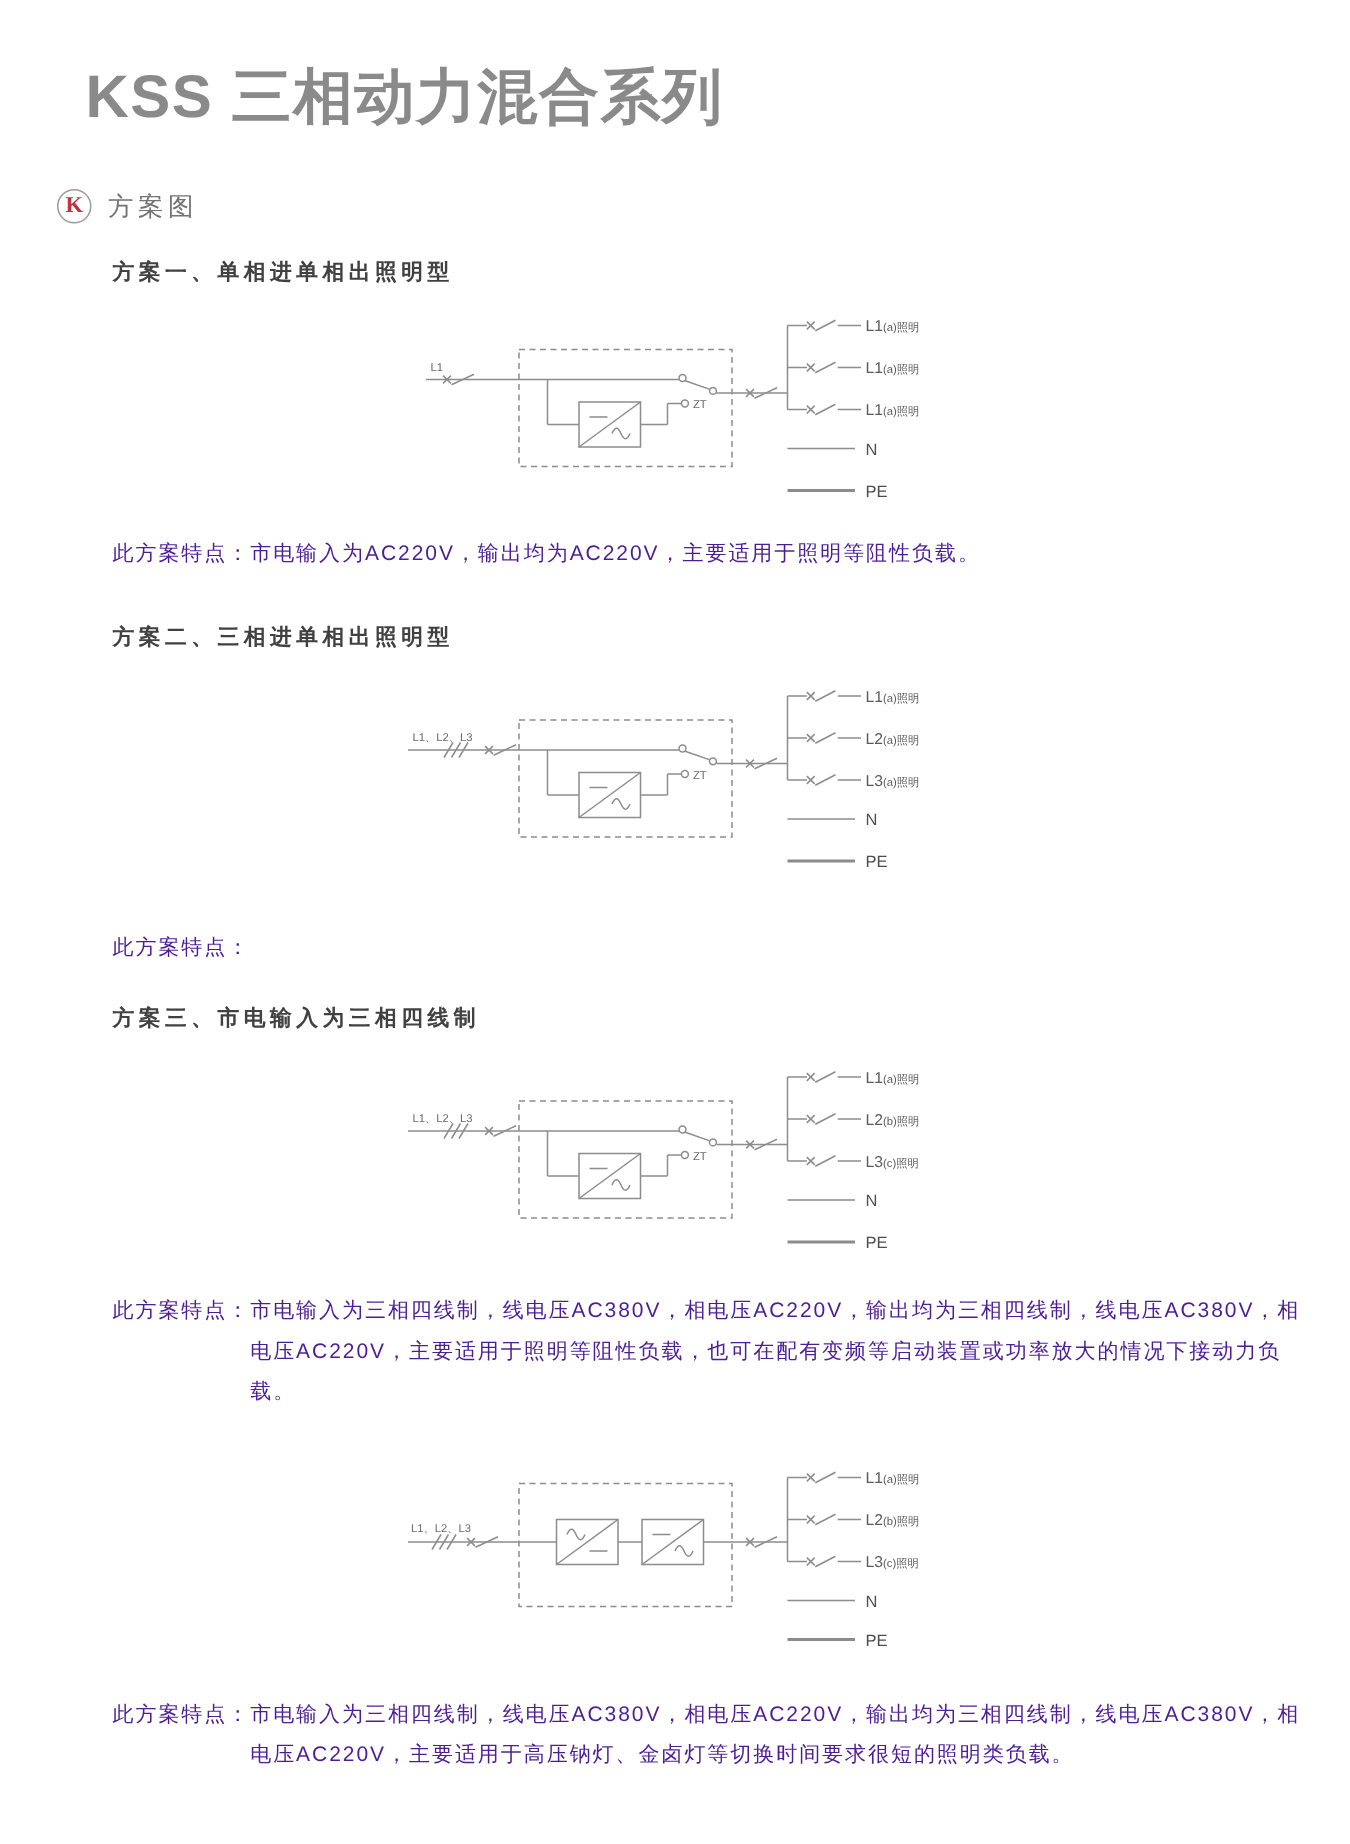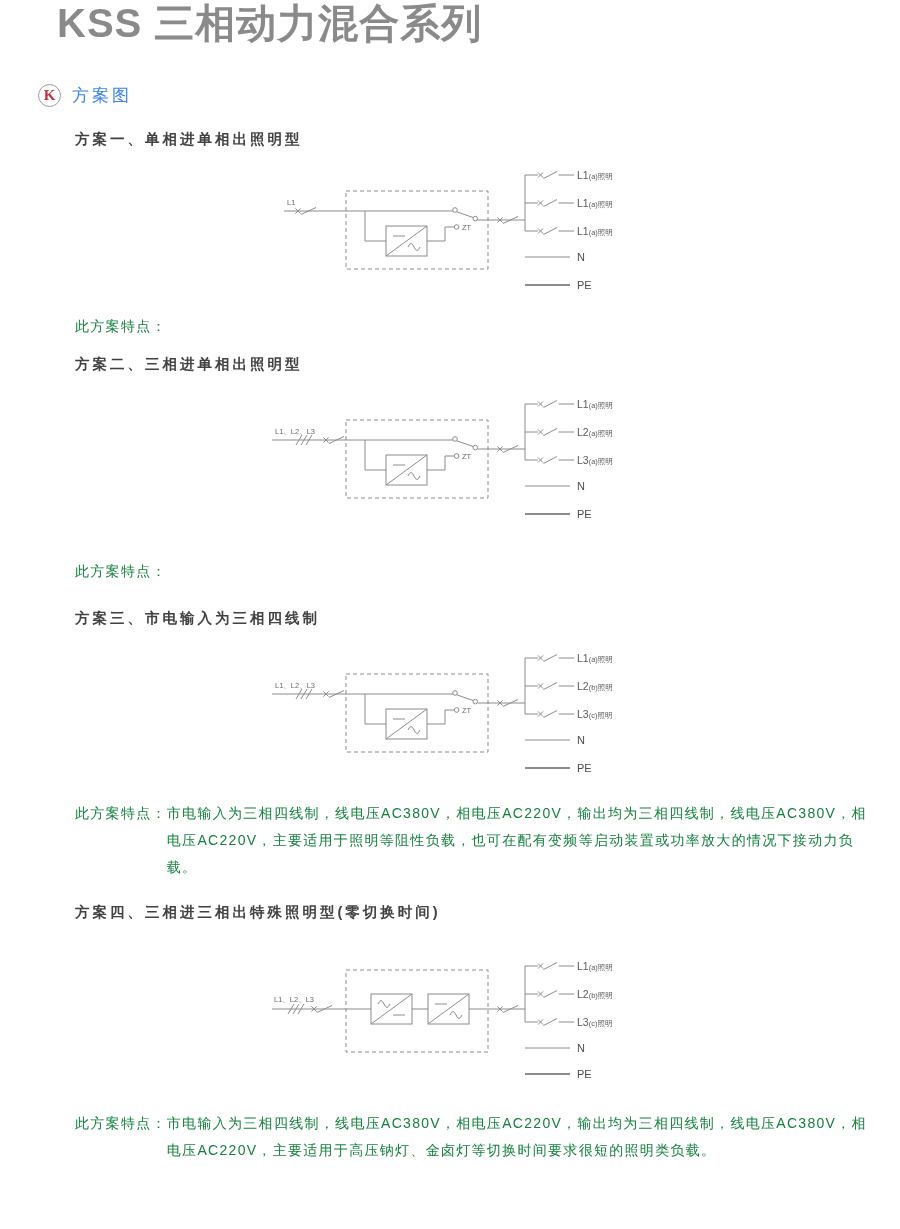--- a/index.html
+++ b/index.html
@@ -1,44 +1,44 @@
 <!DOCTYPE html>
 <html><head>
 <meta charset="utf-8">
 <style>
   html,body{margin:0;padding:0;}
   body{
     width:900px;height:1229px;background:#ffffff;overflow:hidden;
     font-family:"Liberation Sans","DejaVu Sans",sans-serif;color:#3b3b3b;
   }
-  .page{position:relative;width:772px;height:1229px;box-sizing:border-box;}
+  .page{position:relative;width:772px;height:1229px;padding-top:42px;box-sizing:border-box;}
   .page-title{
     margin:0 0 0 57px;font-size:40px;font-weight:700;color:#8a8a8a;
     letter-spacing:1px;line-height:1.15;
   }
   .section-head{display:flex;align-items:center;gap:11px;margin:38px 0 0 38px;}
   .k-badge{
     width:23px;height:23px;border:1px solid #a09a9a;border-radius:50%;
     display:flex;align-items:center;justify-content:center;
     color:#c5303c;font-family:"Liberation Serif","DejaVu Serif",serif;
     font-weight:700;font-size:15px;box-sizing:border-box;
   }
-  .section-label{font-size:17px;color:#3b82f6;letter-spacing:3px;font-weight:500;}
+  .section-label{font-size:17px;color:#737373;letter-spacing:3px;font-weight:500;}
   .scheme-title{
     margin:0 0 0 75px;font-size:14.5px;font-weight:600;color:#414141;letter-spacing:3px;
   }
   .diagram{margin-left:268px;height:138px;}
   .feature{
     display:flex;margin:0 0 0 75px;width:798px;
-    font-size:14px;line-height:27px;letter-spacing:1.3px;color:#15803d;
+    font-size:14px;line-height:27px;letter-spacing:1.3px;color:#4c1d95;
   }
   .feature-label{white-space:nowrap;flex:0 0 auto;}
   .feature-text{flex:1 1 auto;}
   .scheme-1{margin-top:23px}  .scheme-1 .diagram{margin-top:12px}  .scheme-1 .feature{margin-top:14px}
-  .scheme-2{margin-top:15px}  .scheme-2 .diagram{margin-top:16px}  .scheme-2 .feature{margin-top:30px}
+  .scheme-2{margin-top:33px}  .scheme-2 .diagram{margin-top:16px}  .scheme-2 .feature{margin-top:30px}
   .scheme-3{margin-top:24px}  .scheme-3 .diagram{margin-top:16px}  .scheme-3 .feature{margin-top:18px}
   .scheme-4{margin-top:22px}  .scheme-4 .diagram{margin-top:28px}  .scheme-4 .feature{margin-top:22px}
   svg{display:block;}
   svg text{fill:#5a5a5a;font-family:"Liberation Sans","DejaVu Sans",sans-serif;}
   .tbig{font-size:10.5px;}
   .tsm{font-size:7.5px;}
   .tin{font-size:7.5px;fill:#6a6a6a;}
   .tnp{font-size:11px;fill:#4d4d4d;}
 </style>
 </head>
@@ -113,20 +113,21 @@
             <text class="tnp" x="309" y="100">N</text>
           </g>
           <g>
             <line x1="257" y1="124" x2="302" y2="124" stroke="#8c8c8c" stroke-width="2"></line>
             <text class="tnp" x="309" y="128">PE</text>
           </g>
         </svg>
       </div>
     <p class="feature">
       <span class="feature-label">此方案特点：</span>
+      <span class="feature-text">市电输入为AC220V，输出均为AC220V，主要适用于照明等阻性负载。</span>
     </p>
   </section>
 
   <section class="scheme scheme-2">
     <h3 class="scheme-title">方案二、三相进单相出照明型</h3>
     <div class="diagram">
         <svg width="365" height="138" viewBox="0 0 365 138">
           <g>
             <text class="tin" x="7" y="44">L1、L2、L3</text>
             <line x1="4" y1="50" x2="185" y2="50" stroke="#8c8c8c" stroke-width="1"></line>
@@ -264,21 +265,20 @@
           </g>
         </svg>
       </div>
     <p class="feature">
       <span class="feature-label">此方案特点：</span>
       <span class="feature-text">市电输入为三相四线制，线电压AC380V，相电压AC220V，输出均为三相四线制，线电压AC380V，相电压AC220V，主要适用于照明等阻性负载，也可在配有变频等启动装置或功率放大的情况下接动力负载。</span>
     </p>
   </section>
 
   <section class="scheme scheme-4">
-    <h3 class="scheme-title">方案四、三相进三相出特殊照明型(零切换时间)</h3>
     <div class="diagram">
         <svg width="365" height="138" viewBox="0 0 365 138">
           <g>
             <text class="tin" x="6" y="52">L1、L2、L3</text>
             <line x1="4" y1="59" x2="103" y2="59" stroke="#8c8c8c" stroke-width="1"></line>
             <line x1="20" y1="64" x2="26" y2="54" stroke="#8c8c8c" stroke-width="1"></line>
             <line x1="25" y1="64" x2="31" y2="54" stroke="#8c8c8c" stroke-width="1"></line>
             <line x1="30" y1="64" x2="36" y2="54" stroke="#8c8c8c" stroke-width="1"></line>
             <line x1="43.4" y1="56.4" x2="48.6" y2="61.6" stroke="#8c8c8c" stroke-width="1"></line>
             <line x1="43.4" y1="61.6" x2="48.6" y2="56.4" stroke="#8c8c8c" stroke-width="1"></line>

